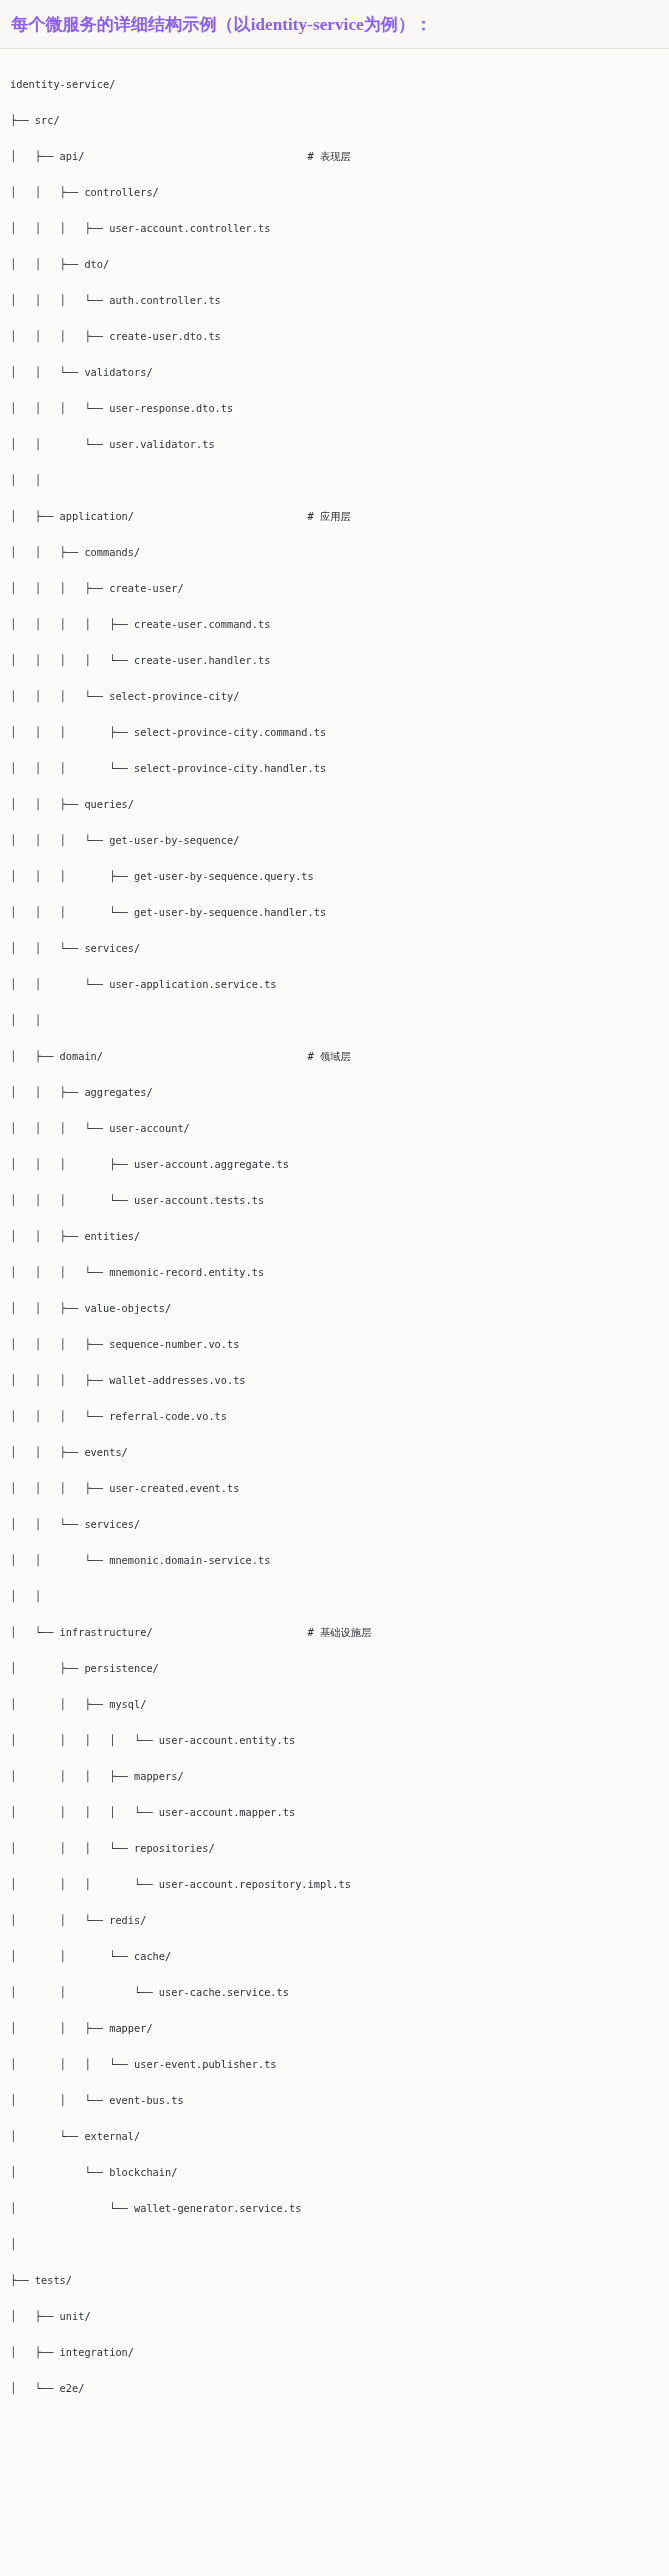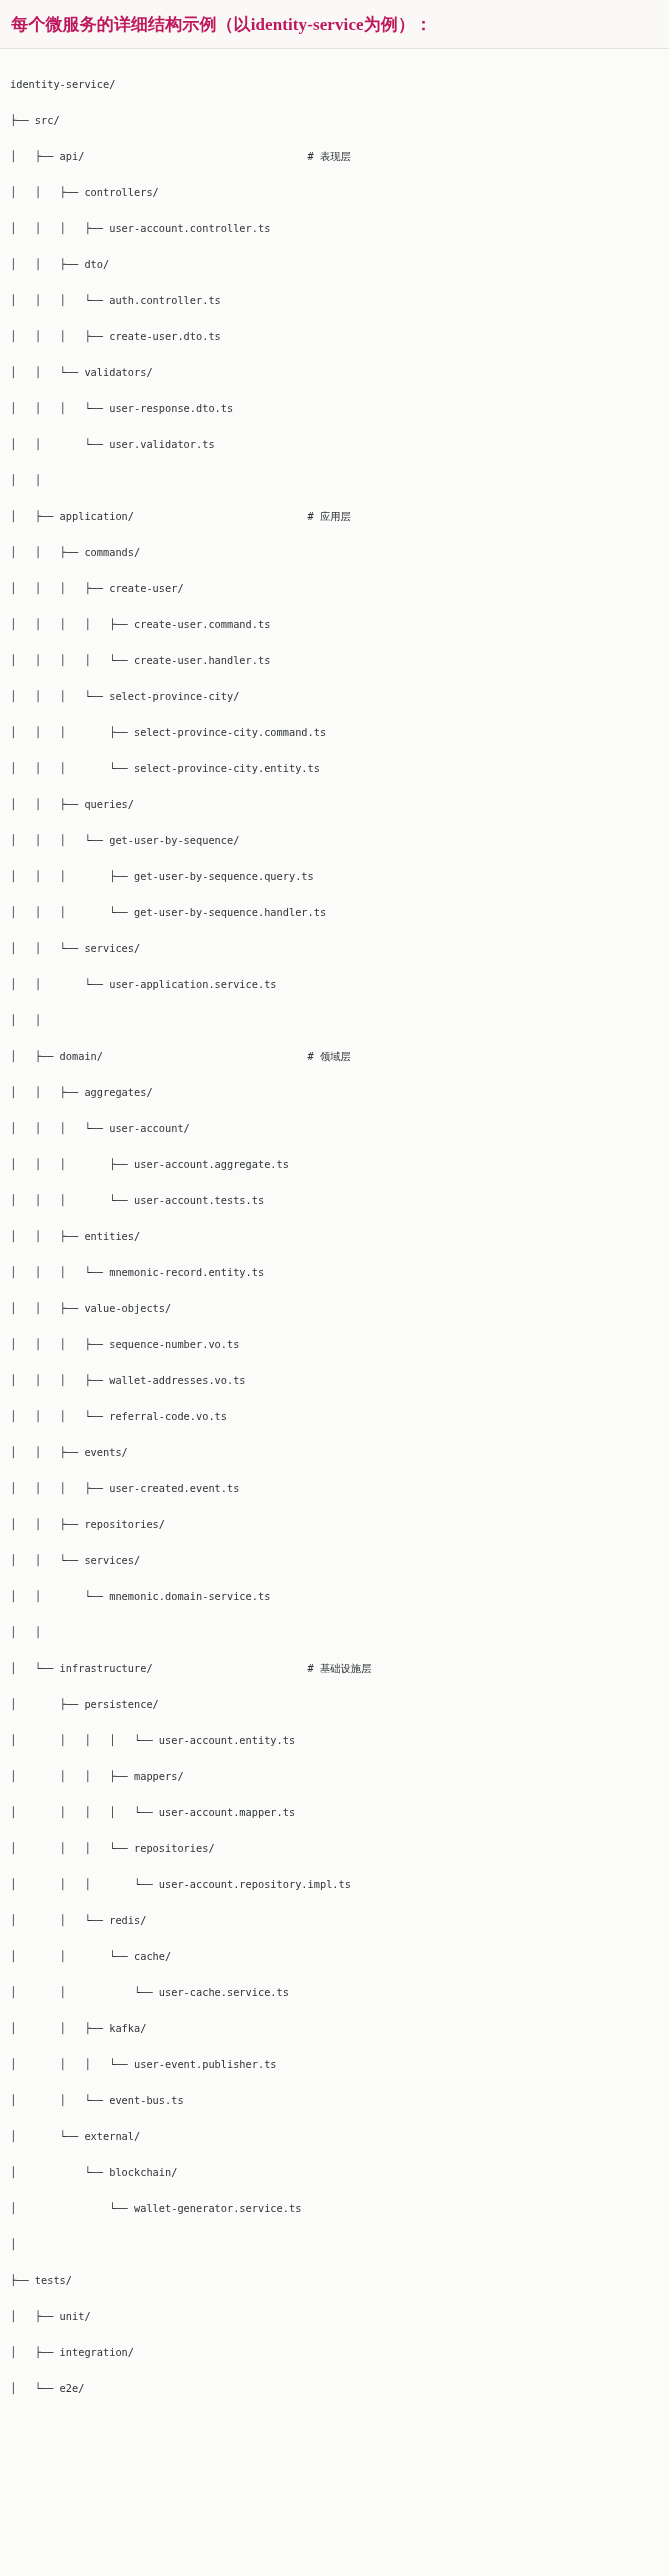--- a/index.html
+++ b/index.html
@@ -23,21 +23,21 @@
   .title-bar {
     padding: 13.8px 11.3px 12.5px 11.3px;
     border-bottom: 0.6px solid #e6e3dd;
     background: #faf9f7;
   }
   .title-text {
     font-family: "Liberation Serif", serif;
     font-weight: bold;
     font-size: 17px;
     line-height: 1.25;
-    color: #be185d;
+    color: #8b5cf6;
     letter-spacing: 0.1px;
   }
 
   
   .tree-block {
     padding: 16.3px 10px 16.3px 10px;
     background: #fbfbfa;
     border-bottom: 0.6px solid #e6e3dd;
   }
   .tree {
@@ -76,56 +76,56 @@
 <span class="tree-line">│   │   │   └── user-response.dto.ts</span>
 <span class="tree-line">│   │       └── user.validator.ts</span>
 <span class="tree-line">│   │</span>
 <span class="tree-line">│   ├── application/                            # 应用层</span>
 <span class="tree-line">│   │   ├── commands/</span>
 <span class="tree-line">│   │   │   ├── create-user/</span>
 <span class="tree-line">│   │   │   │   ├── create-user.command.ts</span>
 <span class="tree-line">│   │   │   │   └── create-user.handler.ts</span>
 <span class="tree-line">│   │   │   └── select-province-city/</span>
 <span class="tree-line">│   │   │       ├── select-province-city.command.ts</span>
-<span class="tree-line">│   │   │       └── select-province-city.entity.ts</span>
+<span class="tree-line">│   │   │       └── select-province-city.handler.ts</span>
 <span class="tree-line">│   │   ├── queries/</span>
 <span class="tree-line">│   │   │   └── get-user-by-sequence/</span>
 <span class="tree-line">│   │   │       ├── get-user-by-sequence.query.ts</span>
 <span class="tree-line">│   │   │       └── get-user-by-sequence.handler.ts</span>
 <span class="tree-line">│   │   └── services/</span>
 <span class="tree-line">│   │       └── user-application.service.ts</span>
 <span class="tree-line">│   │</span>
 <span class="tree-line">│   ├── domain/                                 # 领域层</span>
 <span class="tree-line">│   │   ├── aggregates/</span>
 <span class="tree-line">│   │   │   └── user-account/</span>
 <span class="tree-line">│   │   │       ├── user-account.aggregate.ts</span>
 <span class="tree-line">│   │   │       └── user-account.tests.ts</span>
 <span class="tree-line">│   │   ├── entities/</span>
 <span class="tree-line">│   │   │   └── mnemonic-record.entity.ts</span>
 <span class="tree-line">│   │   ├── value-objects/</span>
 <span class="tree-line">│   │   │   ├── sequence-number.vo.ts</span>
 <span class="tree-line">│   │   │   ├── wallet-addresses.vo.ts</span>
 <span class="tree-line">│   │   │   └── referral-code.vo.ts</span>
 <span class="tree-line">│   │   ├── events/</span>
 <span class="tree-line">│   │   │   ├── user-created.event.ts</span>
-<span class="tree-line">│   │   ├── repositories/</span>
 <span class="tree-line">│   │   └── services/</span>
 <span class="tree-line">│   │       └── mnemonic.domain-service.ts</span>
 <span class="tree-line">│   │</span>
 <span class="tree-line">│   └── infrastructure/                         # 基础设施层</span>
 <span class="tree-line">│       ├── persistence/</span>
+<span class="tree-line">│       │   ├── mysql/</span>
 <span class="tree-line">│       │   │   │   └── user-account.entity.ts</span>
 <span class="tree-line">│       │   │   ├── mappers/</span>
 <span class="tree-line">│       │   │   │   └── user-account.mapper.ts</span>
 <span class="tree-line">│       │   │   └── repositories/</span>
 <span class="tree-line">│       │   │       └── user-account.repository.impl.ts</span>
 <span class="tree-line">│       │   └── redis/</span>
 <span class="tree-line">│       │       └── cache/</span>
 <span class="tree-line">│       │           └── user-cache.service.ts</span>
-<span class="tree-line">│       │   ├── kafka/</span>
+<span class="tree-line">│       │   ├── mapper/</span>
 <span class="tree-line">│       │   │   └── user-event.publisher.ts</span>
 <span class="tree-line">│       │   └── event-bus.ts</span>
 <span class="tree-line">│       └── external/</span>
 <span class="tree-line">│           └── blockchain/</span>
 <span class="tree-line">│               └── wallet-generator.service.ts</span>
 <span class="tree-line">│</span>
 <span class="tree-line">├── tests/</span>
 <span class="tree-line">│   ├── unit/</span>
 <span class="tree-line">│   ├── integration/</span>
 <span class="tree-line">│   └── e2e/</span>

